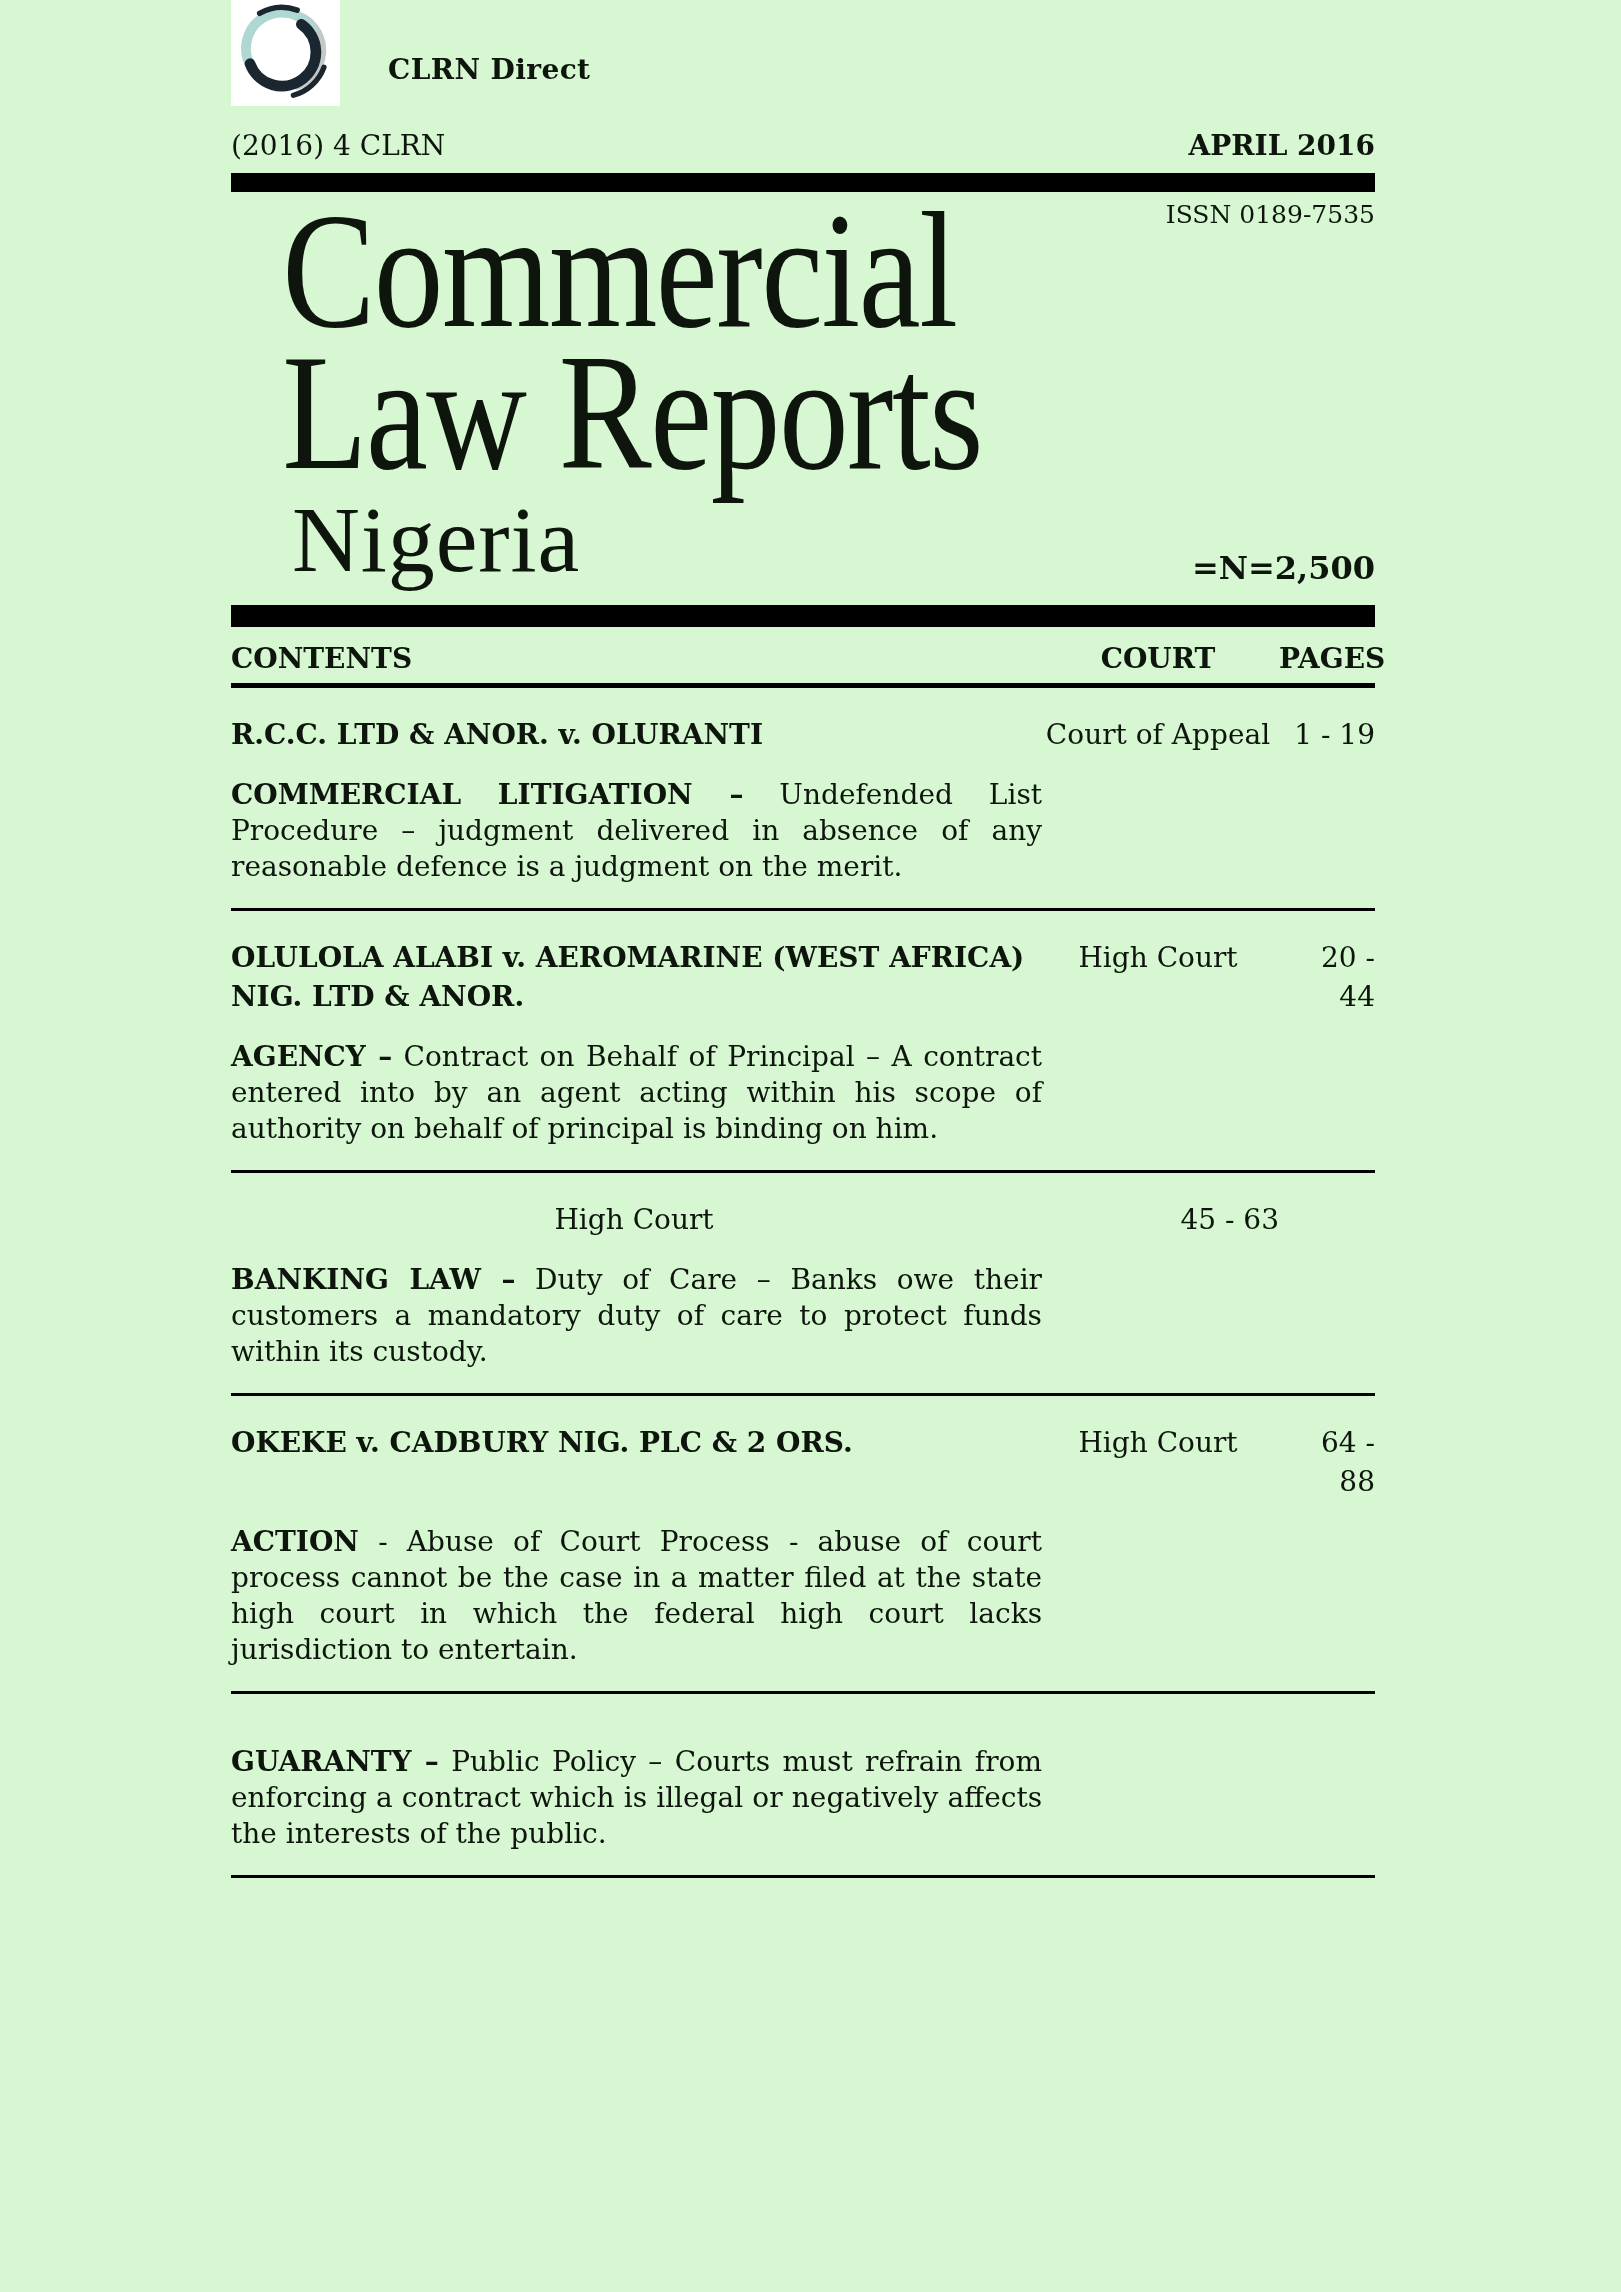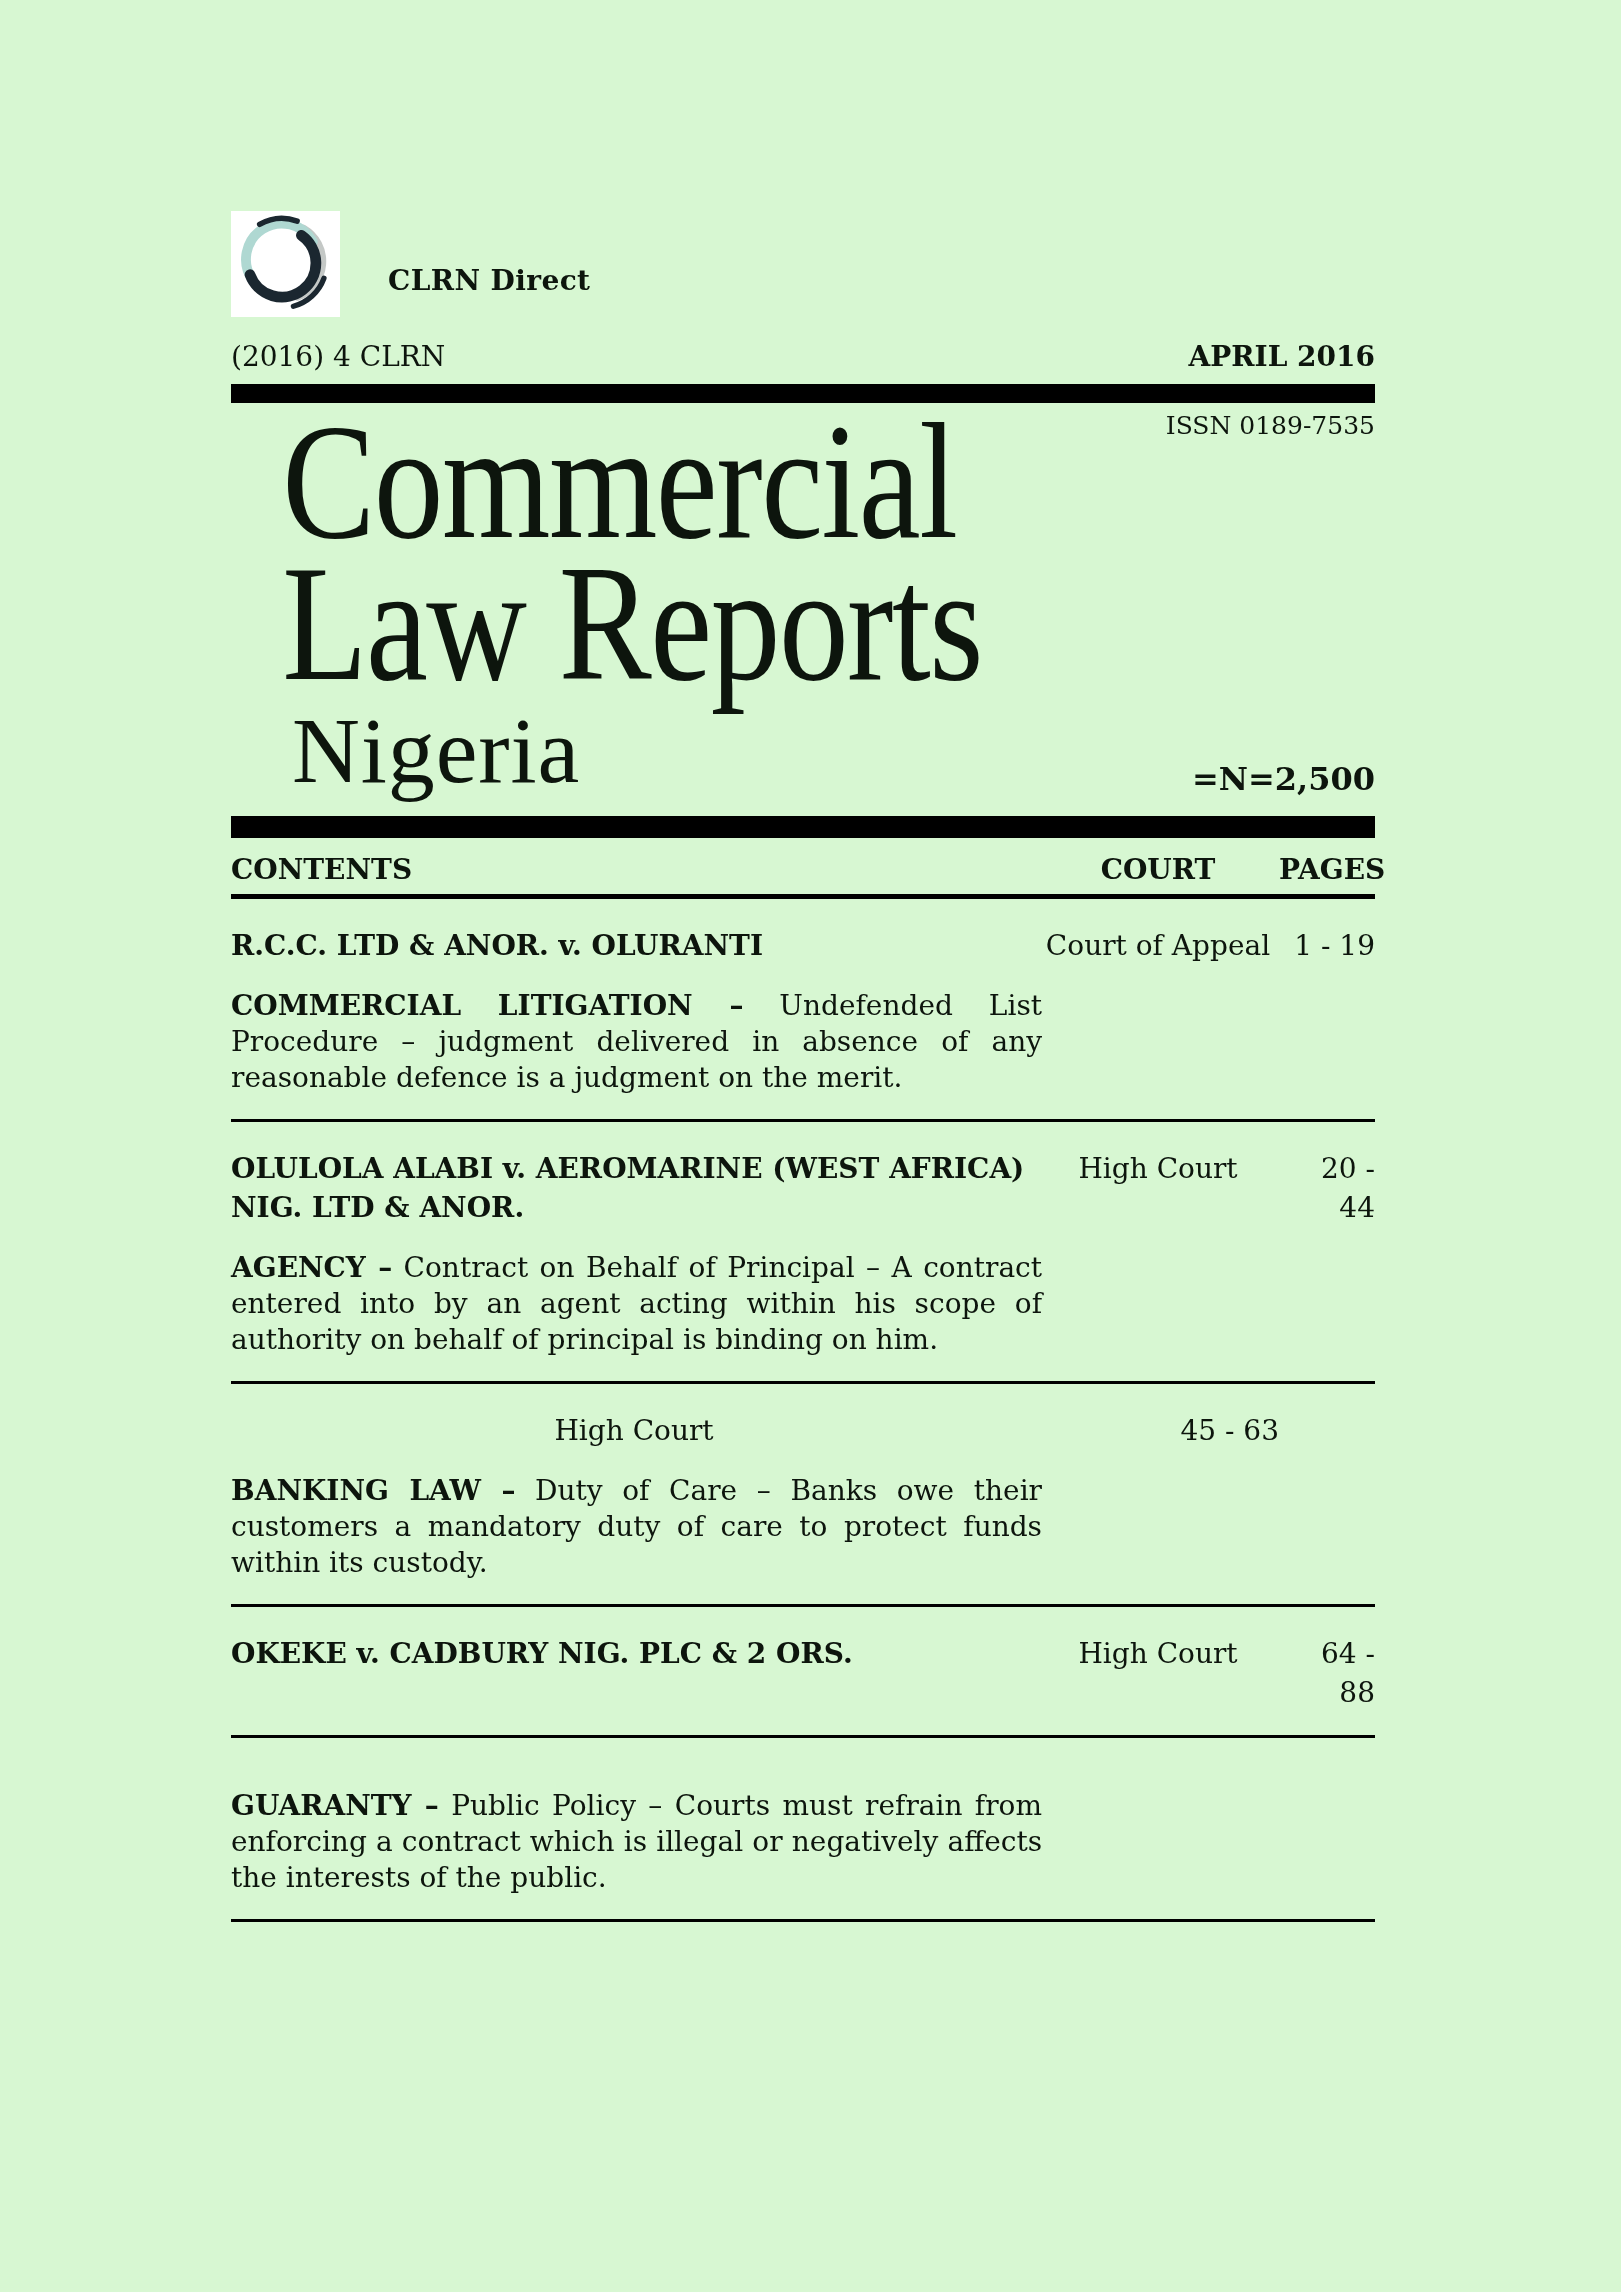--- a/index.html
+++ b/index.html
@@ -21,21 +21,20 @@
     position:relative;
     width:1622px;
     height:2293px;
     background:var(--background);
     overflow:hidden;
   }
   .inner{
     position:relative;
     margin-left:231px;
     width:1144px;
-    padding-top:211px;
   }
   
   .brand-row{
     display:flex;
     align-items:flex-end;
   }
   .logo-box{
     width:109px;
     height:106px;
     background:var(--paper);
@@ -214,20 +213,21 @@
       </div>
       <p class="summary"><strong class="subject">BANKING LAW –</strong><span> Duty of Care – Banks owe their customers a mandatory duty of care to protect funds within its custody.</span></p>
     </section>
 
     <section class="entry">
       <div class="cols">
         <h3 class="case-title">OKEKE v. CADBURY NIG. PLC &amp; 2 ORS.</h3>
         <div class="col-court court-val">High Court</div>
         <div class="col-pages pages-val">64 - 88</div>
       </div>
+      <p class="summary"><strong class="subject">ACTION</strong><span> - Abuse of Court Process - abuse of court process cannot be the case in a matter filed at the state high court in which the federal high court lacks jurisdiction to entertain.</span></p>
     </section>
 
     <section class="entry">
       <p class="summary"><strong class="subject">GUARANTY –</strong><span> Public Policy – Courts must refrain from enforcing a contract which is illegal or negatively affects the interests of the public.</span></p>
     </section>
 
   </div>
 </div>
 
 

